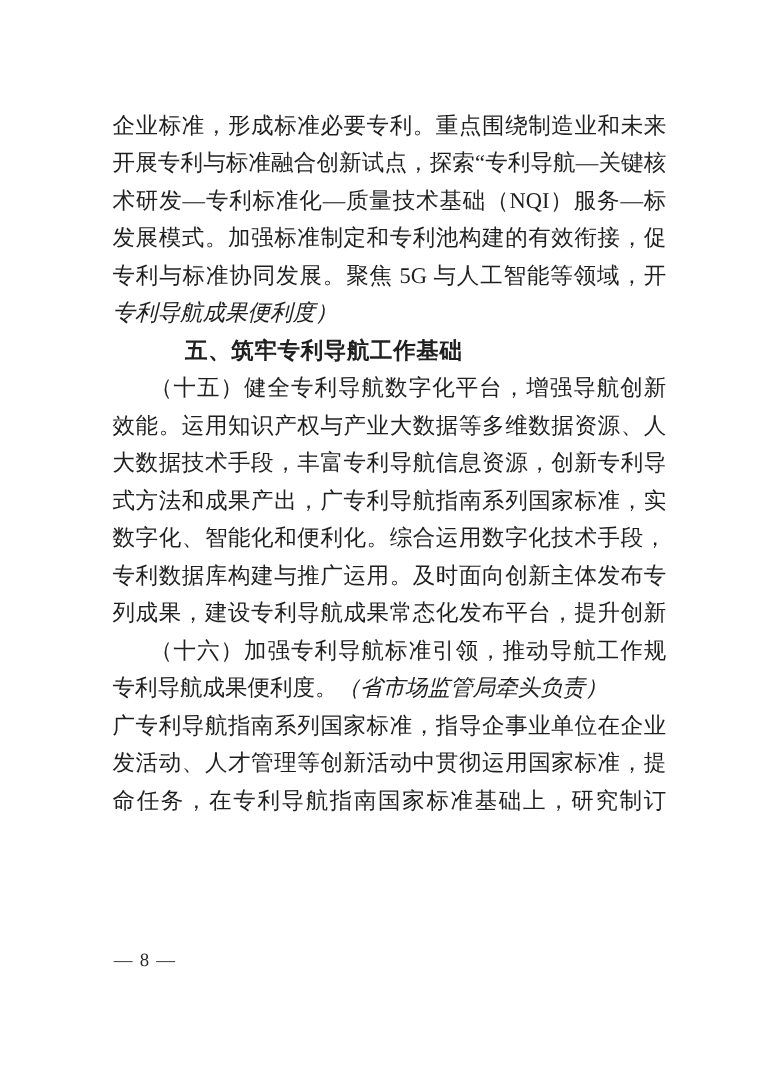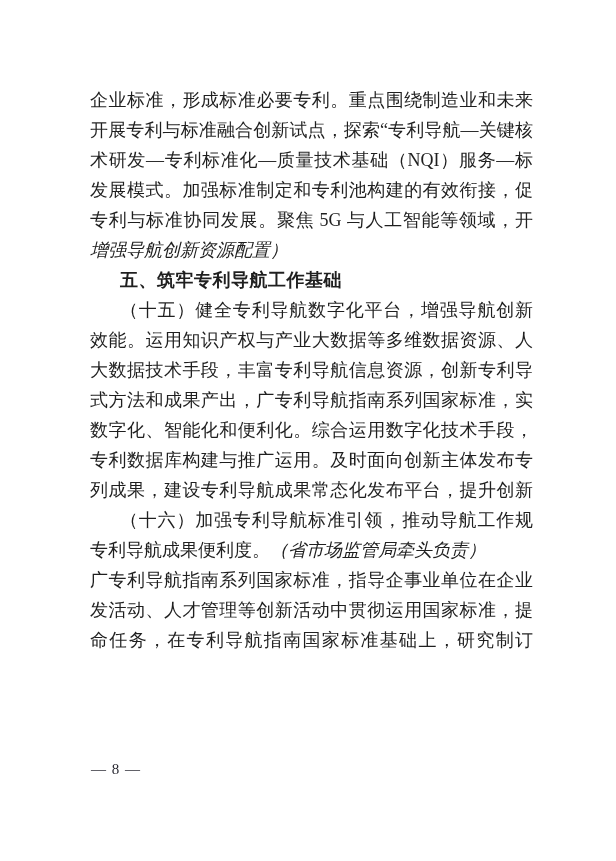--- a/index.html
+++ b/index.html
@@ -43,20 +43,21 @@
     font-weight: 400;
   }
   .lead {
     font-family: "Liberation Serif", "DejaVu Serif", serif;
     font-weight: 400;
   }
   .heading {
     font-family: "Liberation Sans", "DejaVu Sans", sans-serif;
     font-weight: 700;
     letter-spacing: 0.5px;
+    margin-left: 28px;
   }
   .kai {
     font-family: "Liberation Serif", "DejaVu Serif", serif;
     font-style: italic;
   }
   .footer {
     position: absolute;
     left: 91px;
     top: 758px;
     font-size: 15px;
@@ -69,21 +70,21 @@
 </head>
 <body>
 
 <div class="page">
   <div class="content" id="doc-body">
       <div class="line"><span class="normal">企业标准，形成标准必要专利。重点围绕制造业和未来产业布局，</span></div>
       <div class="line"><span class="normal">开展专利与标准融合创新试点，探索“专利导航—关键核心领域技</span></div>
       <div class="line"><span class="normal">术研发—专利标准化—质量技术基础（NQI）服务—标准国际化”</span></div>
       <div class="line"><span class="normal">发展模式。加强标准制定和专利池构建的有效衔接，促进技术、</span></div>
       <div class="line"><span class="normal">专利与标准协同发展。聚焦 5G 与人工智能等领域，开展国际标</span></div>
-      <div class="line nofill"><span class="kai">增强导航创新资源配置）</span></div>
+      <div class="line nofill"><span class="kai">专利导航成果便利度）</span></div>
       <div class="line indent nofill"><span class="heading">五、筑牢专利导航工作基础</span></div>
       <div class="line indent"><span class="lead">（十五）健全专利导航数字化平台，增强导航创新资源配置</span></div>
       <div class="line"><span class="lead">效能。</span><span class="normal">运用知识产权与产业大数据等多维数据资源、人工智能与</span></div>
       <div class="line"><span class="normal">大数据技术手段，丰富专利导航信息资源，创新专利导航分析方</span></div>
       <div class="line"><span class="normal">式方法和成果产出，广专利导航指南系列国家标准，实现专利导航</span></div>
       <div class="line"><span class="normal">数字化、智能化和便利化。综合运用数字化技术手段，优化产业</span></div>
       <div class="line"><span class="normal">专利数据库构建与推广运用。及时面向创新主体发布专利导航系</span></div>
       <div class="line"><span class="normal">列成果，建设专利导航成果常态化发布平台，提升创新主体获取</span></div>
       <div class="line indent"><span class="lead">（十六）加强专利导航标准引领，推动导航工作规范化。</span><span class="normal">推</span></div>
       <div class="line nofill"><span class="normal">专利导航成果便利度。</span><span class="kai">（省市场监管局牵头负责）</span></div>

